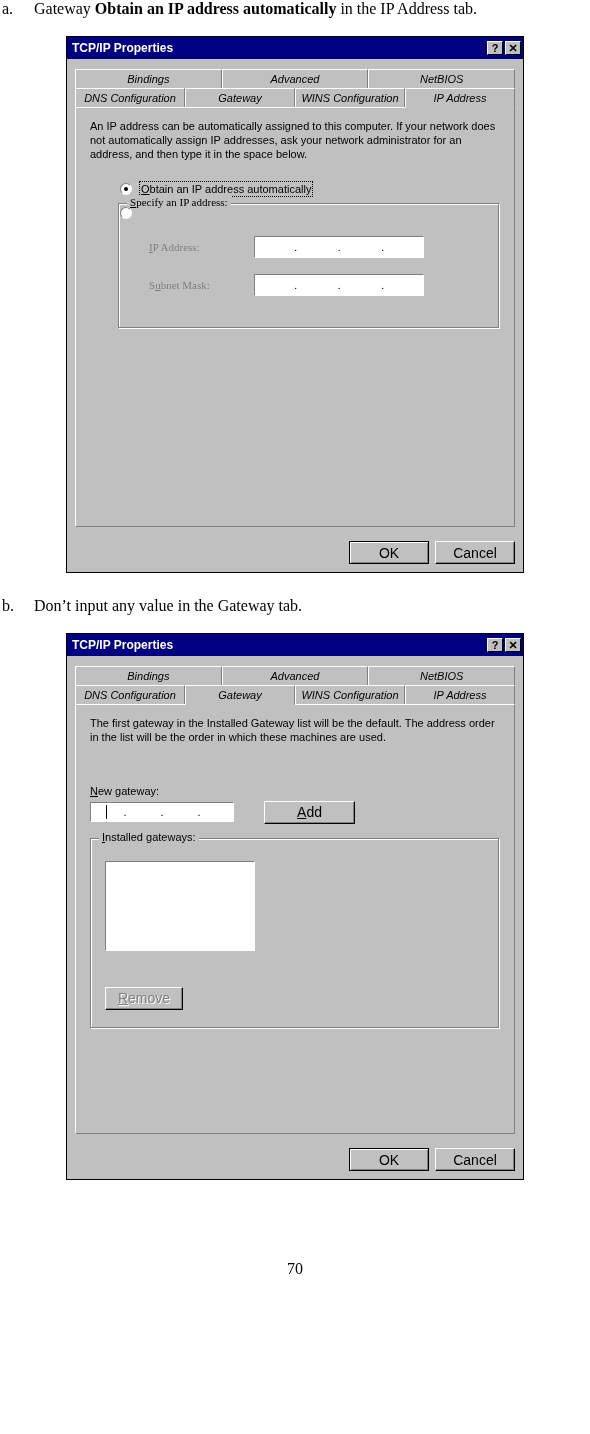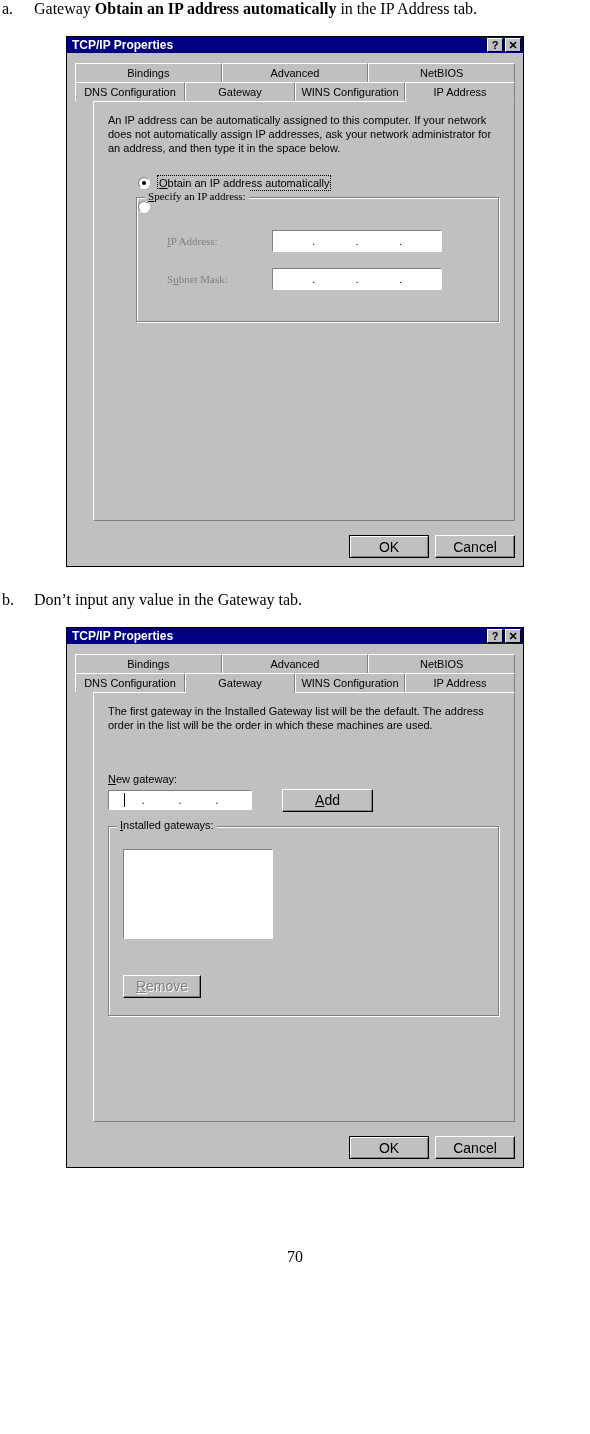--- a/index.html
+++ b/index.html
@@ -39,21 +39,21 @@
     font-size: 11px;
   }
   .titlebar {
     background: #000080;
     color: #fff;
     display: flex;
     align-items: center;
     padding: 2px 2px;
     font-weight: bold;
     font-size: 12px;
-    height: 16px;
+    height: 22px;
   }
   .titlebar-text { flex: 1; padding-left: 3px; }
   .titlebar-btn {
     width: 16px; height: 14px;
     background: #c0c0c0;
     border-top: 1px solid #fff;
     border-left: 1px solid #fff;
     border-right: 1px solid #000;
     border-bottom: 1px solid #000;
     margin-left: 2px;
@@ -70,20 +70,21 @@
     padding: 8px 8px 8px 8px;
     position: relative;
   }
 
   .tabstrip {
     position: relative;
   }
   .tab-row {
     display: flex;
     position: relative;
+    font-style: italic;
   }
   .tab {
     flex: 1;
     text-align: center;
     padding: 3px 0 3px 0;
     border-top: 1px solid #fff;
     border-left: 1px solid #fff;
     border-right: 1px solid #808080;
     background: #c0c0c0;
     font-size: 11px;
@@ -101,21 +102,20 @@
 
   .panel {
     border-top: 1px solid #fff;
     border-left: 1px solid #fff;
     border-right: 1px solid #808080;
     border-bottom: 1px solid #808080;
     background: #c0c0c0;
     padding: 12px 14px 24px 14px;
     min-height: 420px;
     position: relative;
-    margin-left: 18px;
   }
 
   .desc { margin-bottom: 20px; line-height: 1.25; }
 
   .radio-row {
     display: flex;
     align-items: center;
     margin: 6px 0 10px 30px;
   }
   .radio {

